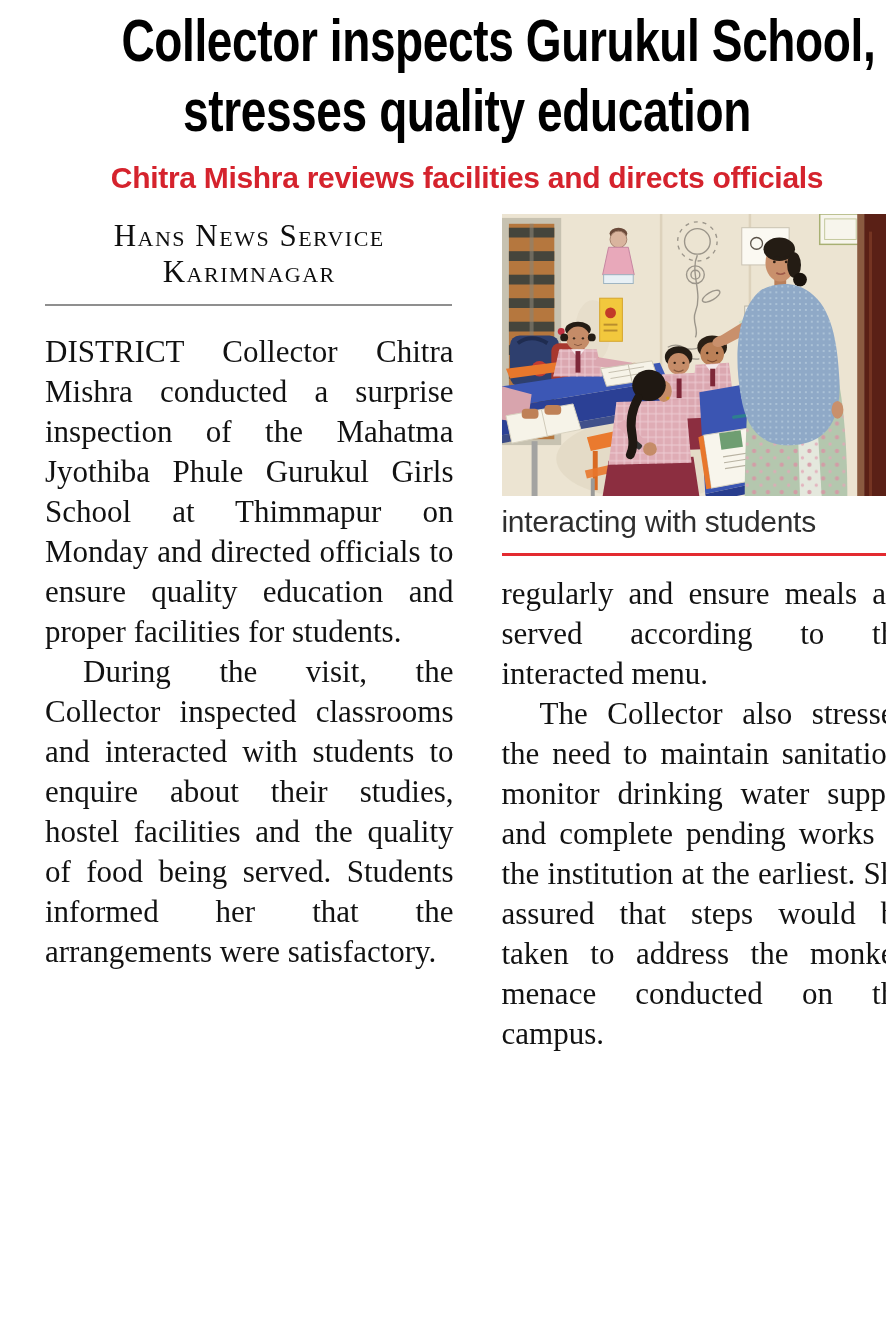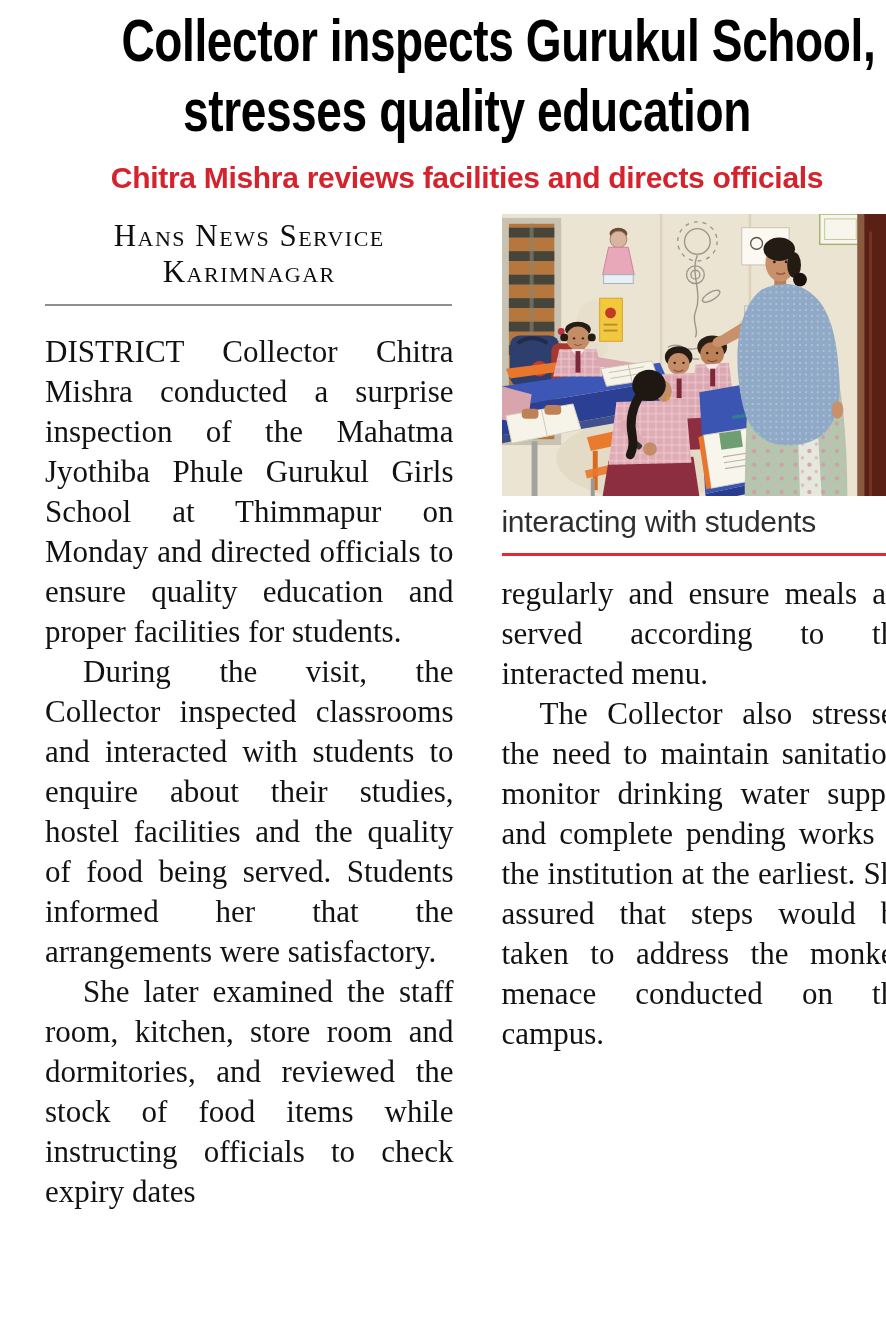--- a/index.html
+++ b/index.html
@@ -76,21 +76,20 @@
 
     <section class="col col-left">
       <div class="byline">
         <div>Hans News Service</div>
         <div>Karimnagar</div>
       </div>
       <hr class="byline-rule">
       <div class="article-text">
         <p class="para no-indent">DISTRICT Collector Chitra Mishra conducted a surprise inspection of the Mahatma Jyothiba Phule Gurukul Girls School at Thimmapur on Monday and directed officials to ensure quality education and proper facilities for students.</p>
         <p class="para">During the visit, the Collector inspected classrooms and interacted with students to enquire about their studies, hostel facilities and the quality of food being served. Students informed her that the arrangements were satisfactory.</p>
-        <p class="para">She later examined the staff room, kitchen, store room and dormitories, and reviewed the stock of food items while instructing officials to check expiry dates</p>
       </div>
     </section>
 
     <section class="col col-right">
       <figure>
         <svg class="photo" viewBox="0 0 414 288" preserveAspectRatio="none" role="img">
           <defs>
             <pattern id="dupdots" width="6" height="6" patternUnits="userSpaceOnUse">
               <circle cx="2" cy="2" r="0.9" fill="#b9cede"></circle>
             </pattern>

